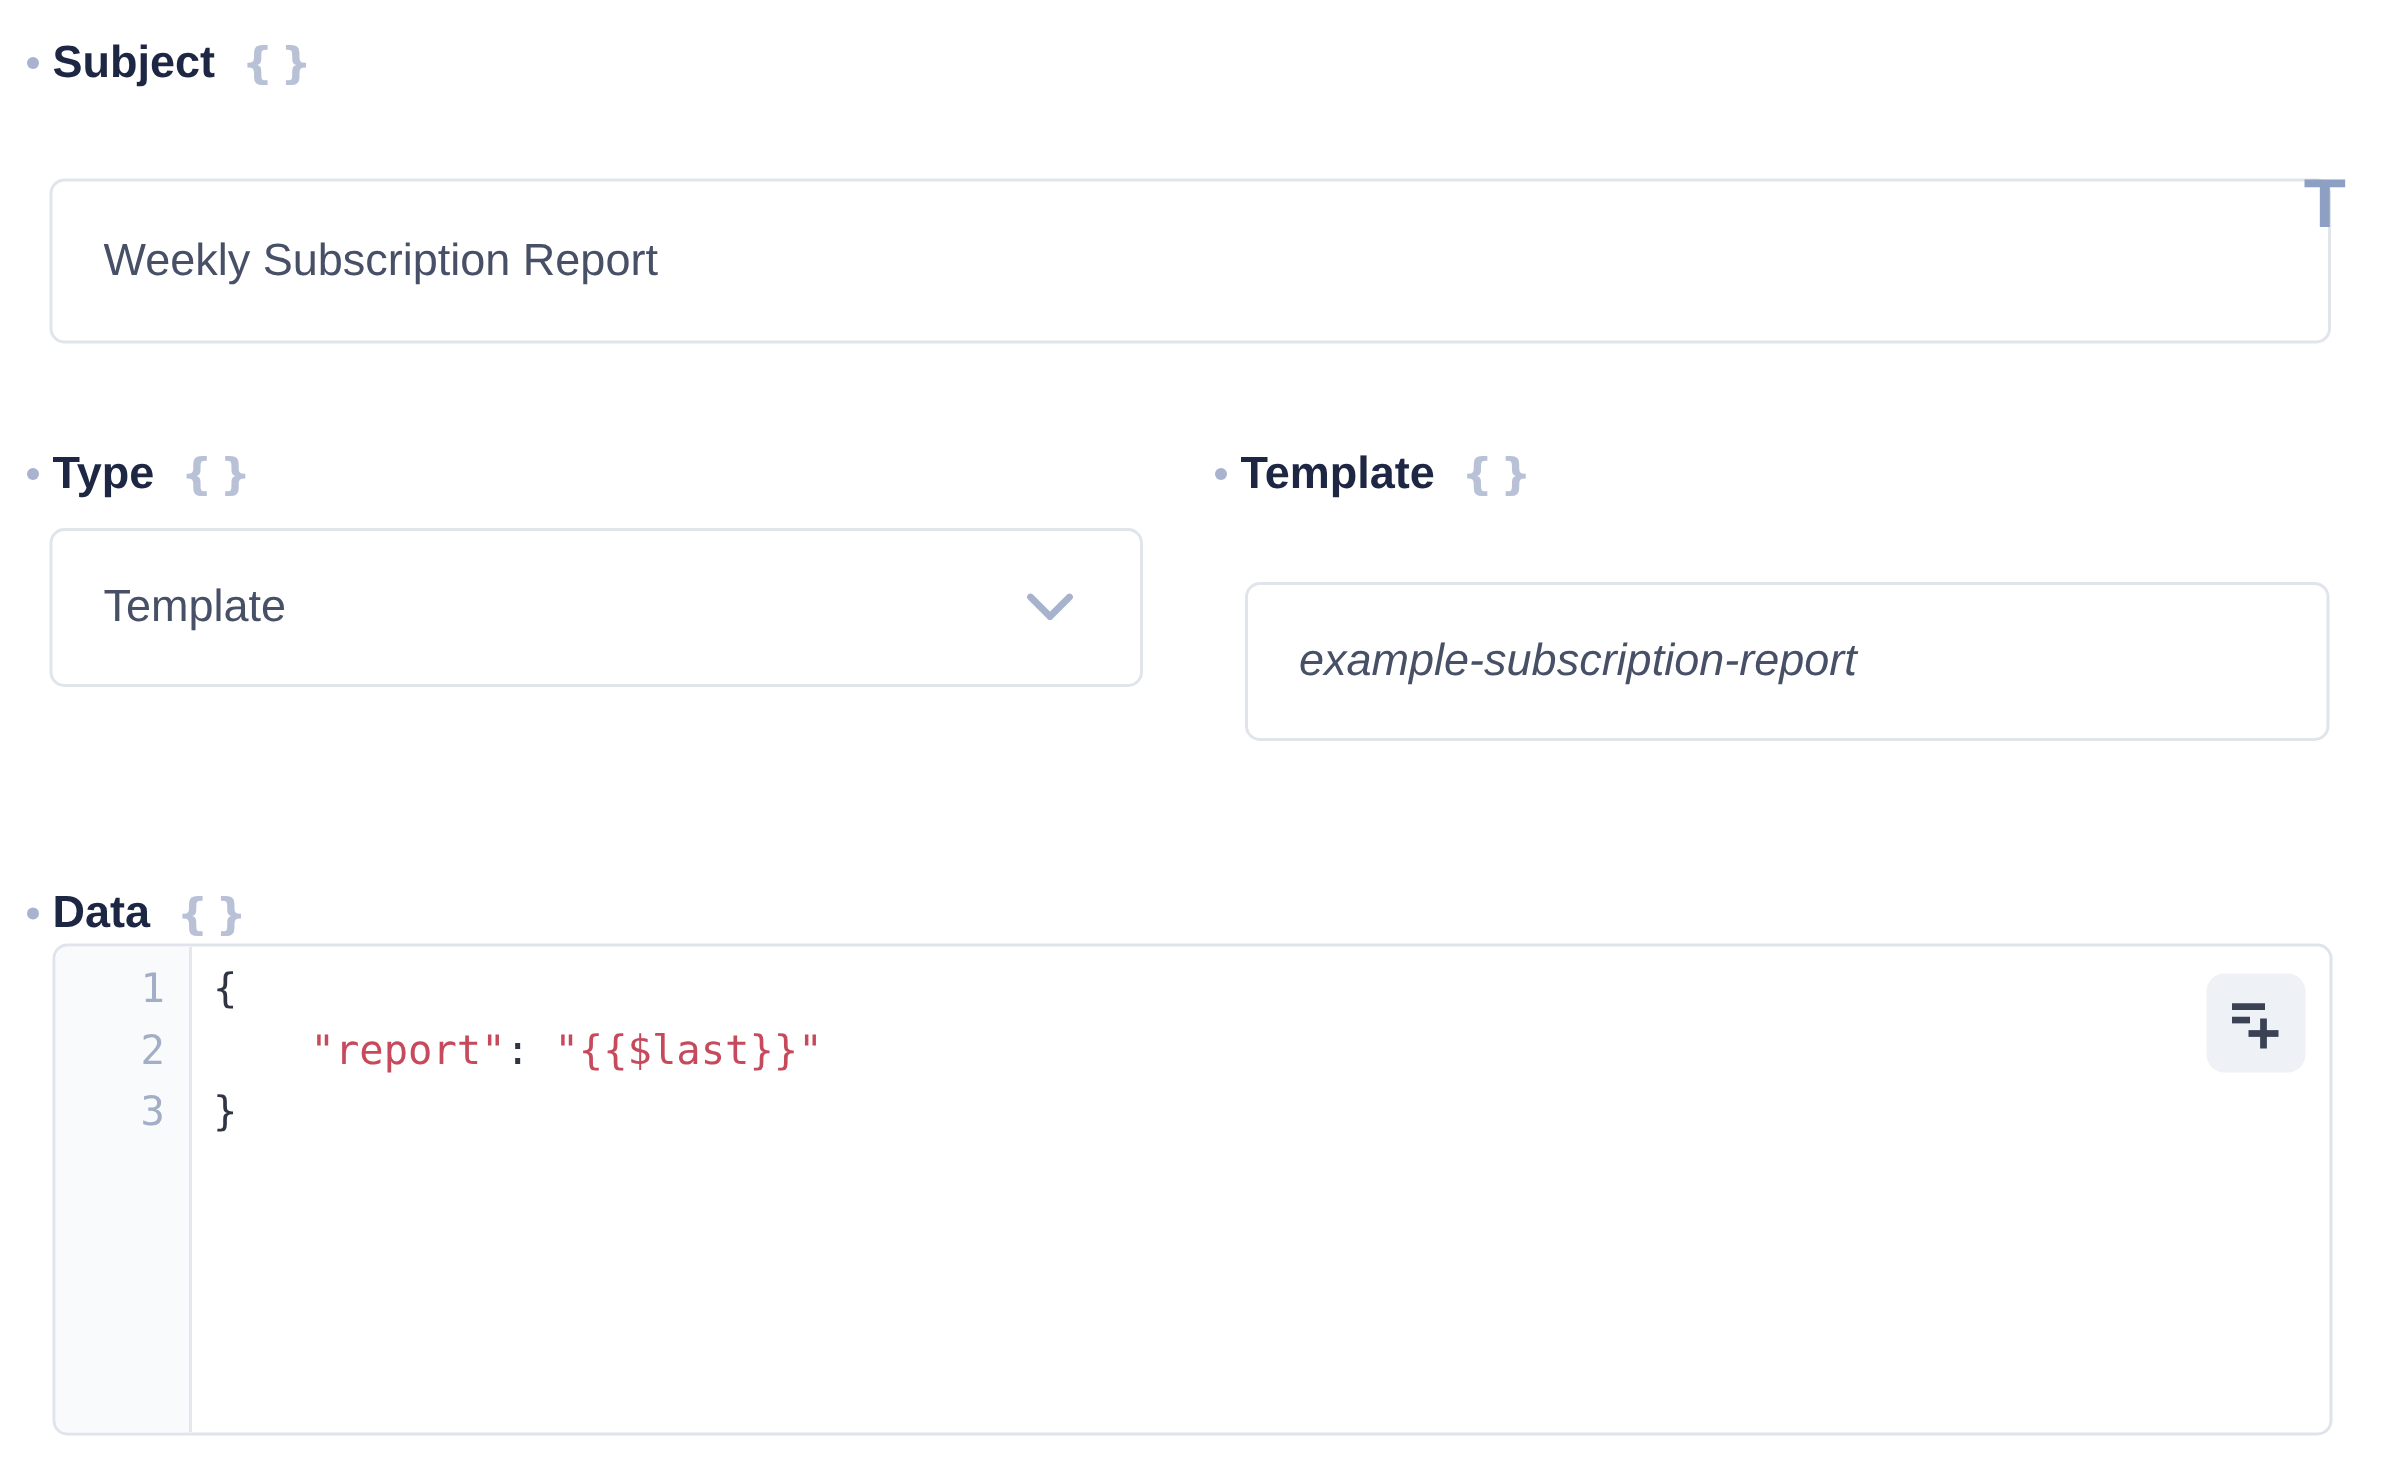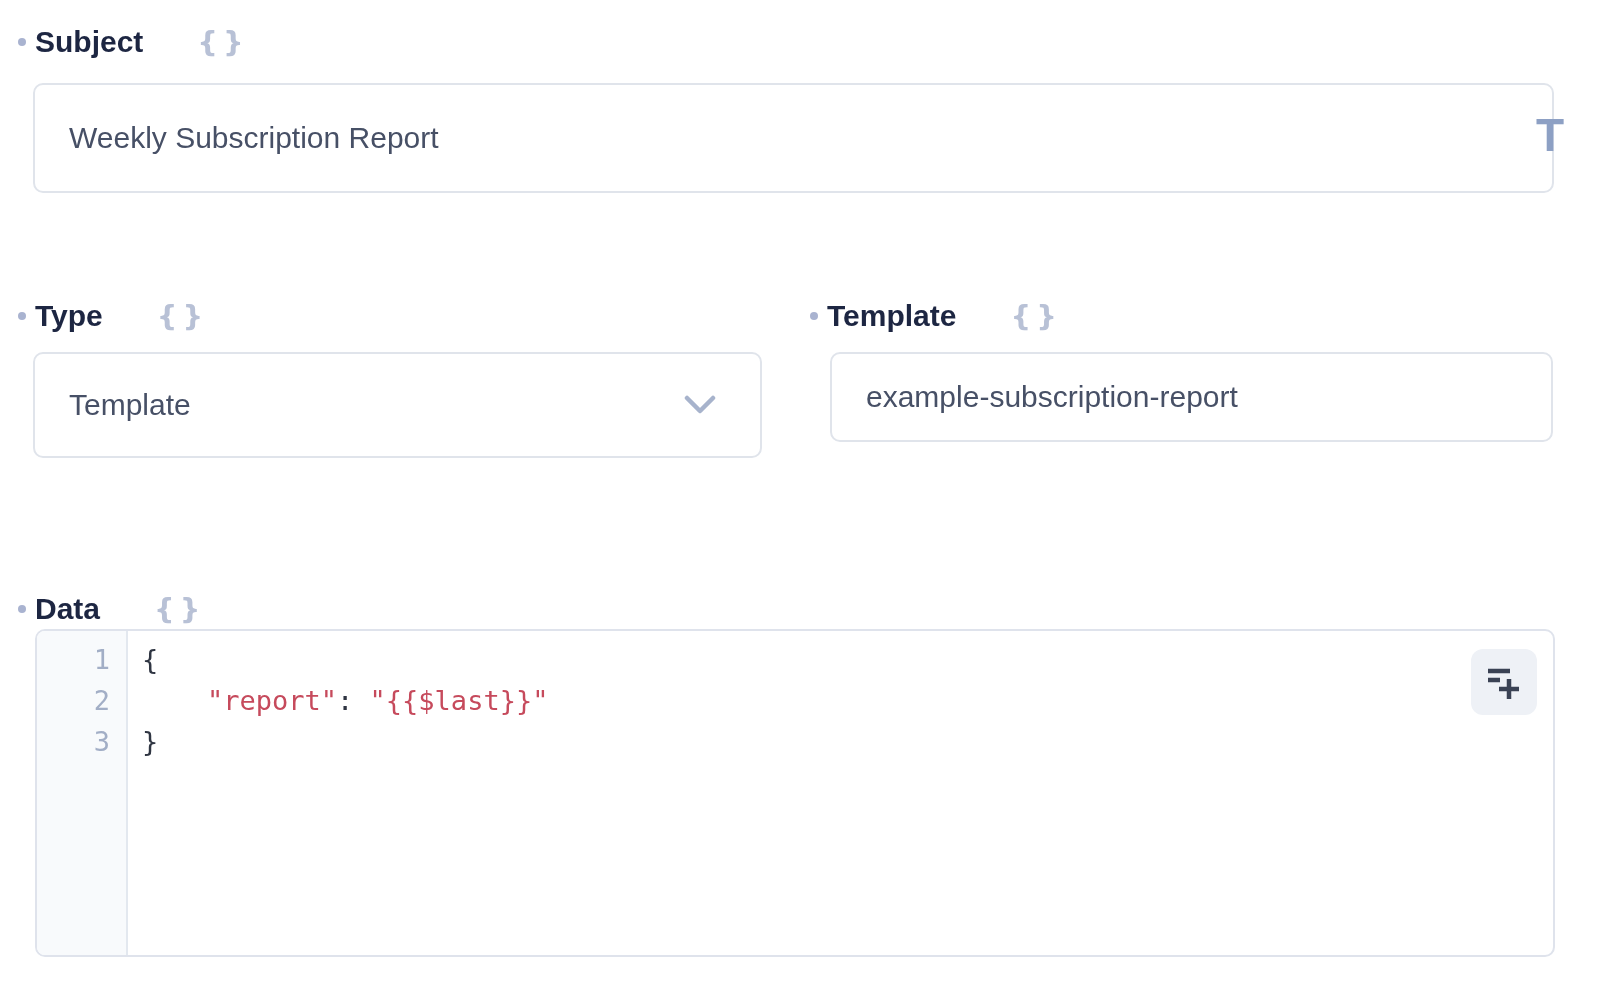--- a/index.html
+++ b/index.html
@@ -14,21 +14,20 @@
 
   
   .field-label {
     position: absolute;
     display: flex;
     align-items: center;
     font-size: 30px;
     font-weight: 700;
     color: #1d2642;
     line-height: 36px;
-    gap: 36px;
   }
   .req-dot {
     position: absolute;
     left: -17px;
     top: 50%;
     margin-top: -4px;
     width: 8px;
     height: 8px;
     border-radius: 50%;
     background: #a9b3d0;
@@ -53,23 +52,24 @@
   .text-input {
     position: absolute;
     border: 2px solid #e0e4eb;
     border-radius: 10px;
     background: #ffffff;
     font-family: "Liberation Sans", sans-serif;
     font-size: 30px;
     color: #475066;
     padding: 0 34px;
     outline: none;
+    margin-top: 36px;
   }
   .input-subject  { left: 33px;  top: 83px;  width: 1521px; height: 110px; padding-right: 110px; }
-  .input-template { left: 830px; top: 352px; width: 723px;  height: 90px; }
+  .input-template { left: 830px; top: 352px; width: 723px;  height: 106px; font-style: italic; }
 
   .text-mode-icon {
     position: absolute;
     right: 36px;
     top: 112px;
     font-size: 46px;
     font-weight: 600;
     color: #8da0c4;
     line-height: 46px;
     cursor: pointer;

